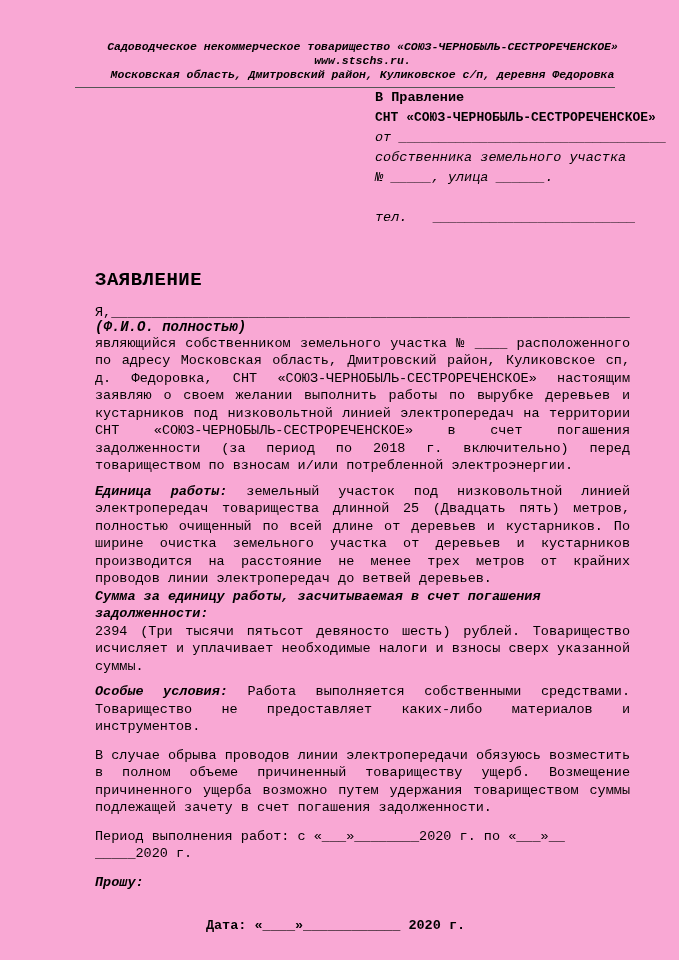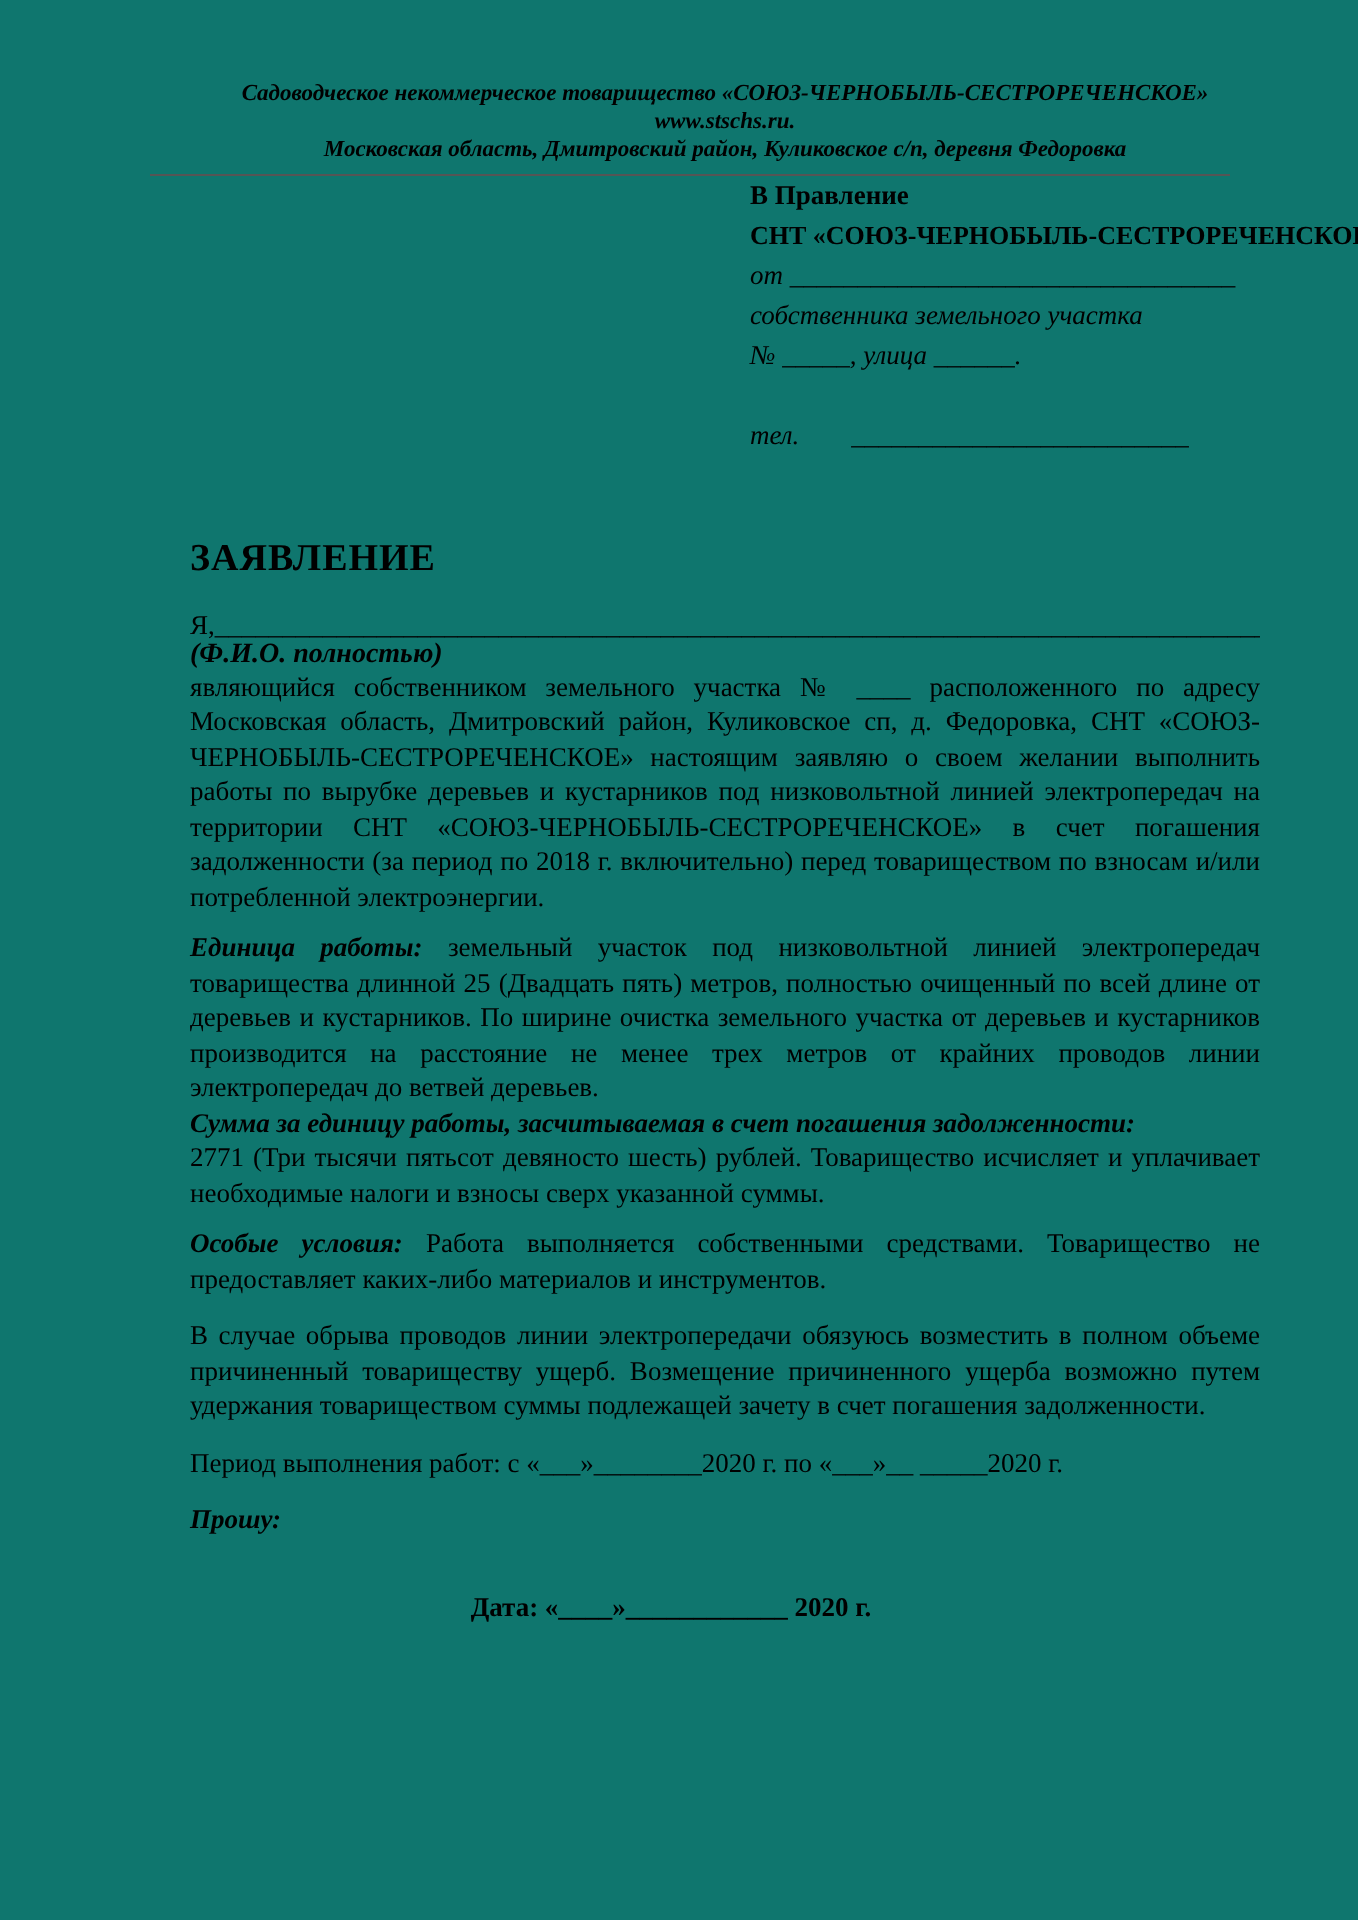--- a/index.html
+++ b/index.html
@@ -1,23 +1,23 @@
 <!DOCTYPE html>
 <html lang="ru"><head>
 <meta charset="utf-8">
 <style>
   html,body{margin:0;padding:0;background:#ffffff;}
   .page{
     position:relative;
     width:679px;height:960px;
     box-sizing:border-box;
     padding:40px 49px 0 95px;
-    background:#0f766e;
+    background:#f9a8d4;
     color:#000;
-    font-family:Liberation Serif, serif;
+    font-family:Liberation Mono, monospace;
     font-size:13.5px;
     line-height:17.5px;
     overflow:hidden;
   }
   .letterhead{
     text-align:center;
     font-weight:bold;
     font-style:italic;
     font-size:11.5px;
     line-height:14px;
@@ -108,21 +108,21 @@
   <div class="fio-row">
     <span class="prefix">Я, </span>
     <span>_______________________________________________________________________________________________</span>
   </div>
   <div class="fio-caption">(Ф.И.О. полностью)</div>
 
   <p class="para just" style="margin-top:2px">являющийся собственником земельного участка № ____ расположенного по адресу Московская область, Дмитровский район, Куликовское сп, д. Федоровка, СНТ «СОЮЗ-ЧЕРНОБЫЛЬ-СЕСТРОРЕЧЕНСКОЕ» настоящим заявляю о своем желании выполнить работы по вырубке деревьев и кустарников под низковольтной линией электропередач на территории СНТ «СОЮЗ-ЧЕРНОБЫЛЬ-СЕСТРОРЕЧЕНСКОЕ» в счет погашения задолженности (за период по 2018 г. включительно) перед товариществом  по взносам и/или потребленной электроэнергии.</p>
 
   <p class="para just gap-s"><span class="bi">Единица работы:</span> <span>земельный участок под низковольтной линией электропередач товарищества длинной 25 (Двадцать пять) метров, полностью очищенный по всей длине от деревьев и кустарников. По ширине очистка земельного участка от деревьев и кустарников производится на расстояние не менее трех метров от крайних проводов линии электропередач до ветвей деревьев.</span></p>
   <div class="bi">Сумма за единицу работы, засчитываемая в счет погашения задолженности:</div>
-  <p class="para just">2771 (Три тысячи пятьсот девяносто шесть) рублей. Товарищество исчисляет и уплачивает необходимые налоги и взносы сверх указанной суммы.</p>
+  <p class="para just">2394 (Три тысячи пятьсот девяносто шесть) рублей. Товарищество исчисляет и уплачивает необходимые налоги и взносы сверх указанной суммы.</p>
 
   <p class="para just gap-s"><span class="bi">Особые условия:</span> <span>Работа выполняется собственными средствами. Товарищество не предоставляет каких-либо материалов и инструментов.</span></p>
 
   <p class="para just gap-m">В случае обрыва проводов линии электропередачи обязуюсь возместить в полном объеме причиненный товариществу ущерб. Возмещение причиненного ущерба возможно путем удержания товариществом суммы подлежащей зачету в счет погашения задолженности.</p>
 
   <p class="para gap-m">Период выполнения работ: с «___»________2020 г. по «___»__ _____2020 г.</p>
 
   <div class="bi gap-m">Прошу:</div>
 
   <div class="footer">

